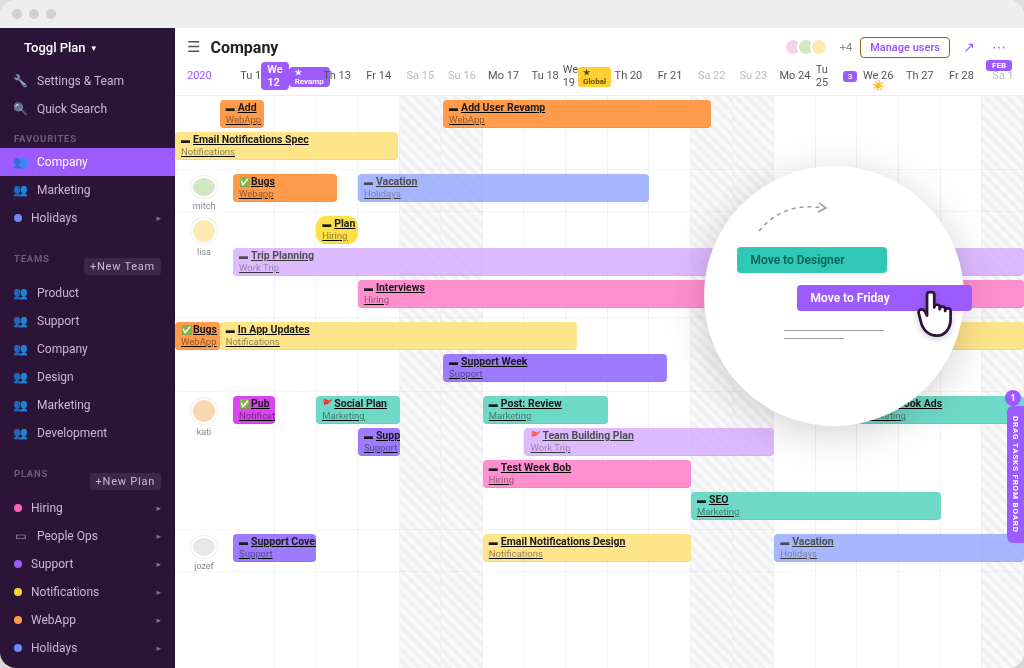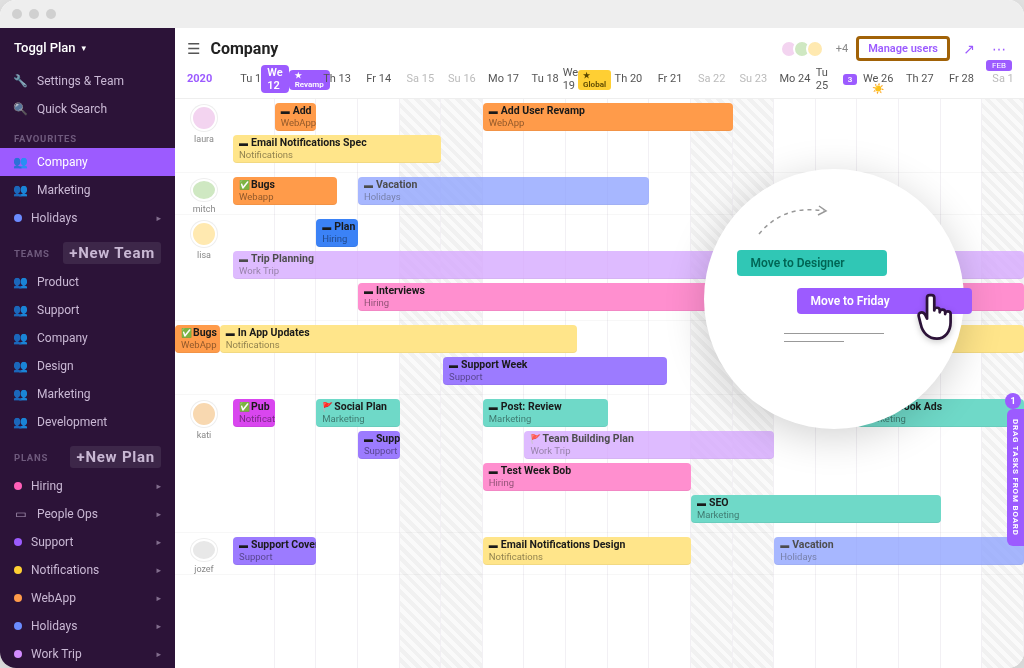--- a/index.html
+++ b/index.html
@@ -4,84 +4,84 @@
 <style>
 * { margin:0; padding:0; box-sizing:border-box; font-family:-apple-system,BlinkMacSystemFont,"Segoe UI",Roboto,sans-serif; }
 body { background:#e5e5e5; display:flex; align-items:center; justify-content:center; min-height:100vh; }
 .frame { width:1024px; height:668px; background:#fff; border-radius:16px; overflow:hidden; box-shadow:0 10px 40px rgba(0,0,0,0.15); position:relative; }
 .chrome { height:28px; background:#eee; display:flex; align-items:center; padding:0 12px; gap:7px; }
 .dot { width:10px; height:10px; border-radius:50%; background:#d0d0d0; }
 .app { display:flex; height:calc(100% - 28px); }
 
 
 .sidebar { width:175px; background:#2c1338; color:#c9b8d4; font-size:12px; overflow-y:auto; flex-shrink:0; }
-.brand { padding:12px 14px; color:#fff; font-size:13px; font-weight:500; display:flex; align-items:center; gap:6px; }
+.brand { padding:12px 24px; color:#fff; font-size:13px; font-weight:500; display:flex; align-items:center; gap:6px; }
 .brand::after { content:"▾"; font-size:9px; }
 .side-item { padding:7px 14px; display:flex; align-items:center; gap:9px; cursor:pointer; font-size:12px; }
 .side-item.active { background:#9c5bff; color:#fff; }
 .side-item .ico { width:14px; display:inline-flex; justify-content:center; font-size:12px; opacity:.85; }
 .side-section { padding:10px 14px 4px; font-size:9.5px; font-weight:700; letter-spacing:.08em; color:#6f5a7d; display:flex; justify-content:space-between; align-items:center; }
-.side-section .add { background:#3d2749; color:#c9b8d4; padding:2px 6px; border-radius:3px; font-size:15px; font-weight:700; }
+.side-section .add { background:#3d2749; color:#c9b8d4; padding:2px 6px; border-radius:3px; font-size:11px; font-weight:400;margin-top:16px; }
 .side-item .chev { margin-left:auto; font-size:9px; opacity:.55; }
 .pdot { width:8px; height:8px; border-radius:50%; flex-shrink:0; }
 
 
 .main { flex:1; display:flex; flex-direction:column; min-width:0; position:relative; }
 .header { display:flex; align-items:center; padding:8px 14px 4px 12px; gap:10px; }
 .burg { font-size:15px; color:#555; }
 .title { font-size:16px; font-weight:700; color:#222; }
 .header-right { margin-left:auto; display:flex; align-items:center; gap:8px; }
 .avatars { display:flex; }
 .avatars span { width:18px; height:18px; border-radius:50%; margin-left:-5px; border:2px solid #fff; }
-.manage { border:3px solid #a16207; color:#9c5bff; background:#fff; padding:3px 9px; border-radius:4px; font-size:11px; font-weight:600; }
+.manage { border:1px solid #a16207; color:#9c5bff; background:#fff; padding:3px 9px; border-radius:4px; font-size:11px; font-weight:600; }
 .icbtn { width:22px; height:22px; display:flex; align-items:center; justify-content:center; color:#9c5bff; font-size:14px; }
 
 
 .daterow { display:flex; align-items:center; padding:0 0 6px 12px; font-size:11px; position:relative; height:34px; border-bottom:1px solid #eee; }
-.year { color:#9c5bff; font-weight:700; width:46px; }
+.year { color:#9c5bff; font-weight:400; width:46px; }
 .days { flex:1; display:flex; position:relative; height:100%; }
 .daycell { flex:1; min-width:0; display:flex; align-items:center; justify-content:center; font-size:11px; color:#555; position:relative; }
 .daycell.wknd { color:#bbb; }
 .daycell.today span { background:#9c5bff; color:#fff; padding:1px 6px; border-radius:4px; font-weight:600; }
 .subbadge { font-size:8px; padding:1px 5px; border-radius:3px; margin-top:2px; font-weight:600; }
 .subbadge.local { background:#ffcf33; color:#5a4600; }
 .subbadge.global { background:#ffcf33; color:#5a4600; }
 .sun { position:absolute; bottom:-2px; font-size:10px; }
 
 
 .timeline { flex:1; overflow:hidden; position:relative; }
 .grid { position:absolute; inset:0; display:flex; padding-left:58px; }
 .grid .col { flex:1; border-right:1px solid #f2f0f4; }
 .grid .col.wknd { background: repeating-linear-gradient(45deg,#fafafa,#fafafa 4px,#f1f1f1 4px,#f1f1f1 8px); }
 .rows { position:relative; }
 .prow { display:flex; border-bottom:1px solid #00000008; position:relative; }
 .pcell { width:58px; display:flex; flex-direction:column; align-items:center; justify-content:flex-start; padding-top:6px; gap:3px; font-size:9px; color:#888; flex-shrink:0; }
 .pcell .av { width:26px; height:26px; border-radius:50%; background:#fcefc4; border:2px solid #fff; box-shadow:0 0 0 1px #eee; position:relative; overflow:hidden; }
 .lanes { flex:1; position:relative; min-height:50px; padding:4px 0; }
-.task { position:absolute; height:28px; border-radius:4px; padding:2px 6px; font-size:10px; line-height:12px; overflow:hidden; box-shadow:inset 0 -1px 0 rgba(0,0,0,0.05); }
+.task { position:absolute; height:28px; border-radius:4px; padding:2px 6px; font-size:10px; line-height:12px; overflow:hidden; box-shadow:inset 0 -1px 0 rgba(0,0,0,0.05);text-decoration:underline; }
 .task .t { font-weight:700; color:#1a1a1a; white-space:nowrap; font-size:10.5px; }
 .task .s { color:rgba(0,0,0,0.45); white-space:nowrap; font-size:9.5px; }
 .task .mark { display:inline-block; width:10px; height:10px; margin-right:2px; font-size:9px; position:relative; top:0px; }
 
 
 .circle { position:absolute; width:260px; height:260px; border-radius:50%; background:#fff; box-shadow:0 8px 40px rgba(0,0,0,0.18); top:70px; right:60px; z-index:5; display:flex; flex-direction:column; align-items:center; justify-content:center; gap:12px; padding:30px; }
 .circ-task { border-radius:4px; padding:6px 14px; font-size:12px; font-weight:600; color:#fff; position:relative; }
 .circ-task.teal { background:#30c7b5; color:#065; width:150px; margin-left:-45px; }
 .circ-task.purp { background:#9c5bff; width:175px; margin-right:-100px; }
 .hand { position:absolute; right:6px; top:-2px; font-size:44px; filter: drop-shadow(0 2px 3px rgba(0,0,0,0.2)); }
 .hand svg { width:58px; height:58px; }
 .arrow { position:absolute; top:30px; left:50px; width:80px; height:40px; }
 .lines { width:100px; }
 .lines div { height:1px; background:#999; margin:7px 0; }
 .lines div:nth-child(2){ width:60%; }
 
 
 .dragtag { position:absolute; right:0; top:310px; background:#9c5bff; color:#fff; font-size:8px; font-weight:700; padding:10px 4px; writing-mode:vertical-rl; letter-spacing:.1em; border-radius:6px 0 0 6px; }
 .dragnum { position:absolute; right:3px; top:294px; width:16px; height:16px; background:#9c5bff; border-radius:50%; color:#fff; font-size:9px; display:flex; align-items:center; justify-content:center; font-weight:700; }
-.febtag { position:absolute; right:12px; top:32px; background:#9c5bff; color:#fff; font-size:8px; padding:1px 6px; border-radius:3px; font-weight:400; }
+.febtag { position:absolute; right:12px; top:32px; background:#9c5bff; color:#fff; font-size:8px; padding:1px 6px; border-radius:3px; font-weight:700; }
 
 .plus4 { font-size:11px; color:#888; margin-left:4px; }
 </style>
 </head>
 <body>
 
 <div class="frame">
   <div class="chrome">
     <span class="dot"></span>
     <span class="dot"></span>
@@ -319,24 +319,20 @@
             <div class="col wknd"></div>
             <div class="col"></div>
             <div class="col"></div>
             <div class="col"></div>
             <div class="col"></div>
             <div class="col"></div>
             <div class="col wknd"></div>
           </div>
         <div class="rows" id="rows">
             <div class="prow" style="height:74px">
-     <div class="pcell">
-       <div class="av" style="background:#f3d4f0"></div>
-       <span>laura</span>
-     </div>
      <div class="lanes">
                 <div class="task" style="background:#ff9b4a;left:5.263157894736842%;width:5.263157894736842%;top:4px;">
       <div class="t"><span class="mark">▬</span>Add</div>
       <div class="s">WebApp</div>
     </div>
                 <div class="task" style="background:#ff9b4a;left:31.57894736842105%;width:31.57894736842105%;top:4px;">
       <div class="t"><span class="mark">▬</span>Add User Revamp</div>
       <div class="s">WebApp</div>
     </div>
                 <div class="task" style="background:#ffe58a;left:0%;width:26.31578947368421%;top:36px;">
@@ -360,21 +356,21 @@
       <div class="s">Holidays</div>
     </div>
               </div>
    </div>
             <div class="prow" style="height:106px">
      <div class="pcell">
        <div class="av" style="background:#ffe9b0"></div>
        <span>lisa</span>
      </div>
      <div class="lanes">
-                <div class="task" style="background:#3b82f6;left:10.526315789473683%;width:5.263157894736842%;top:4px;">
+                <div class="task" style="background:#fde047;left:10.526315789473683%;width:5.263157894736842%;top:4px;border-radius:10px;">
       <div class="t"><span class="mark">▬</span>Plan</div>
       <div class="s">Hiring</div>
     </div>
                 <div class="task" style="background:#d6a8ff;left:0%;width:100%;top:36px;opacity:.78;">
       <div class="t"><span class="mark">▬</span>Trip Planning</div>
       <div class="s">Work Trip</div>
     </div>
                 <div class="task" style="background:#ff8fcf;left:15.789473684210526%;width:84.21052631578947%;top:68px;">
       <div class="t"><span class="mark">▬</span>Interviews</div>
       <div class="s">Hiring</div>

